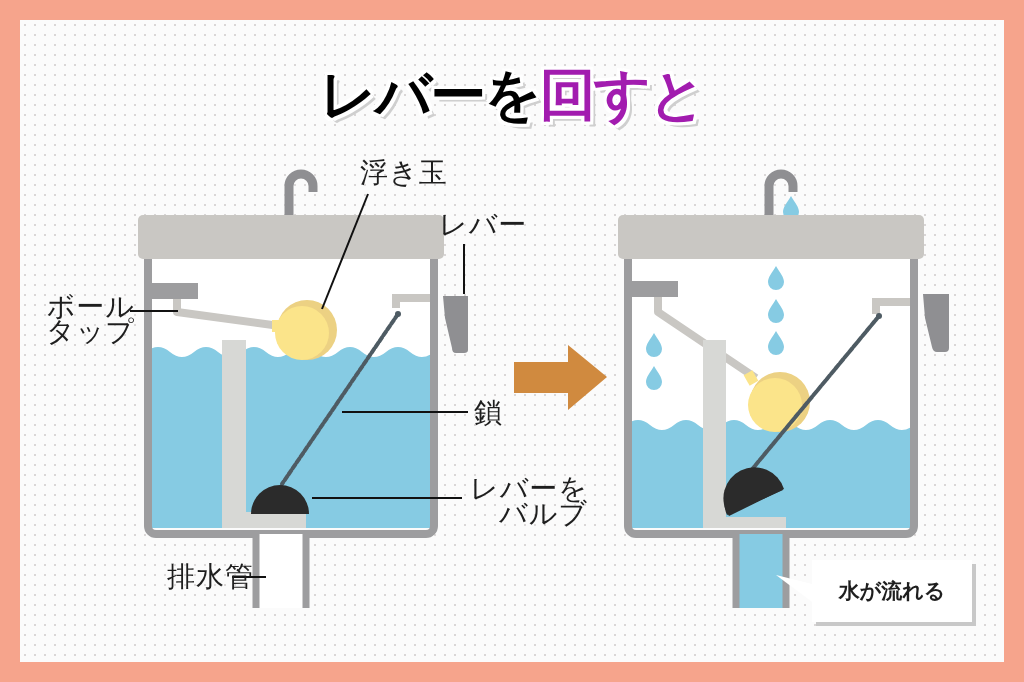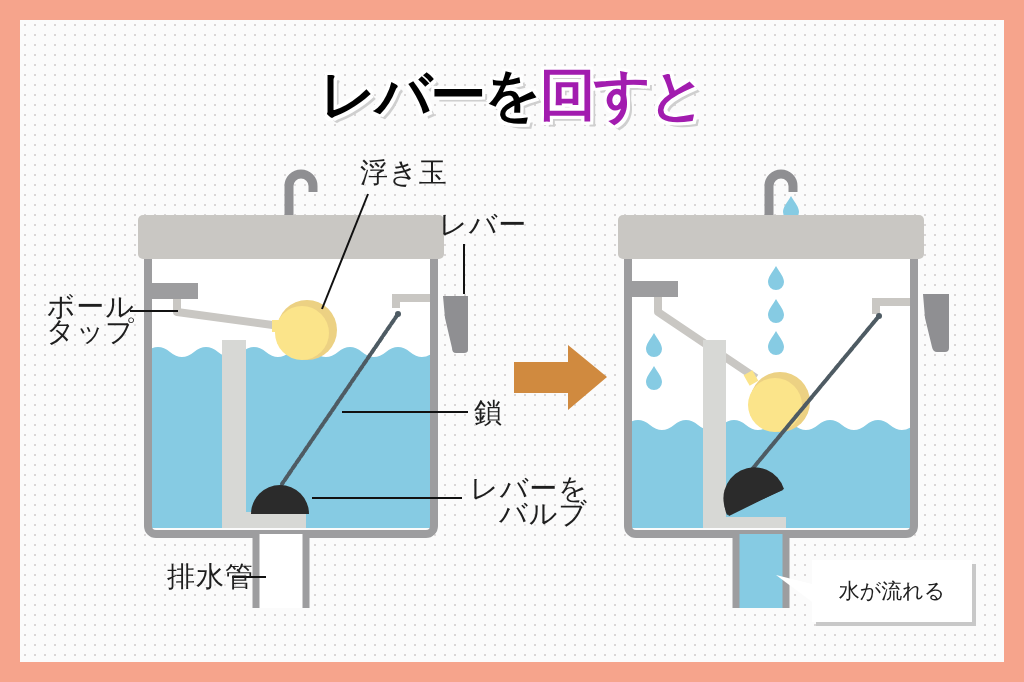--- a/index.html
+++ b/index.html
@@ -30,21 +30,21 @@
   .title .accent { color: #a21caf; }
   svg { position: absolute; left: 0; top: 0; }
   .label {
     position: absolute; font-size: 28px; font-weight: normal; color: #1e1e1e;
     line-height: 25px; white-space: pre; letter-spacing: 1px; text-align: right;
   }
   .callout {
     position: absolute; left: 812px; top: 560px; width: 160px; height: 62px;
     background: #fff; box-shadow: 4px 4px 0 #c8c8c8;
     display: flex; align-items: center; justify-content: center;
-    font-size: 21px; font-weight: normal; color: #1e1e1e;
+    font-size: 21px; font-weight: bold; color: #1e1e1e;
   }
 </style>
 </head>
 <body>
 
 <div class="frame"></div>
 <div class="canvas"></div>
 
 <div class="title">
   <span class="dark">レバーを</span><span class="accent">回すと</span>

